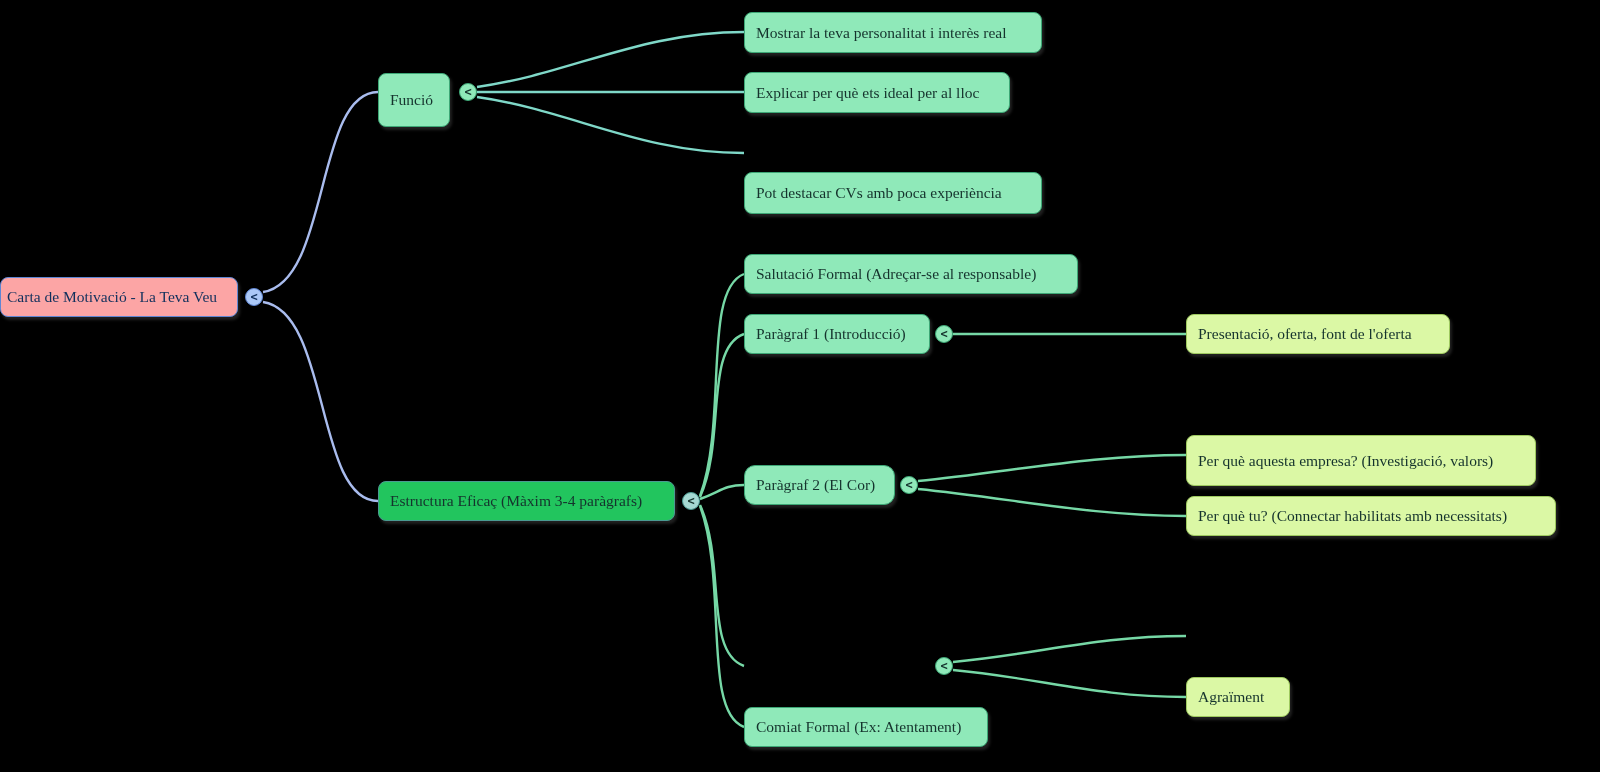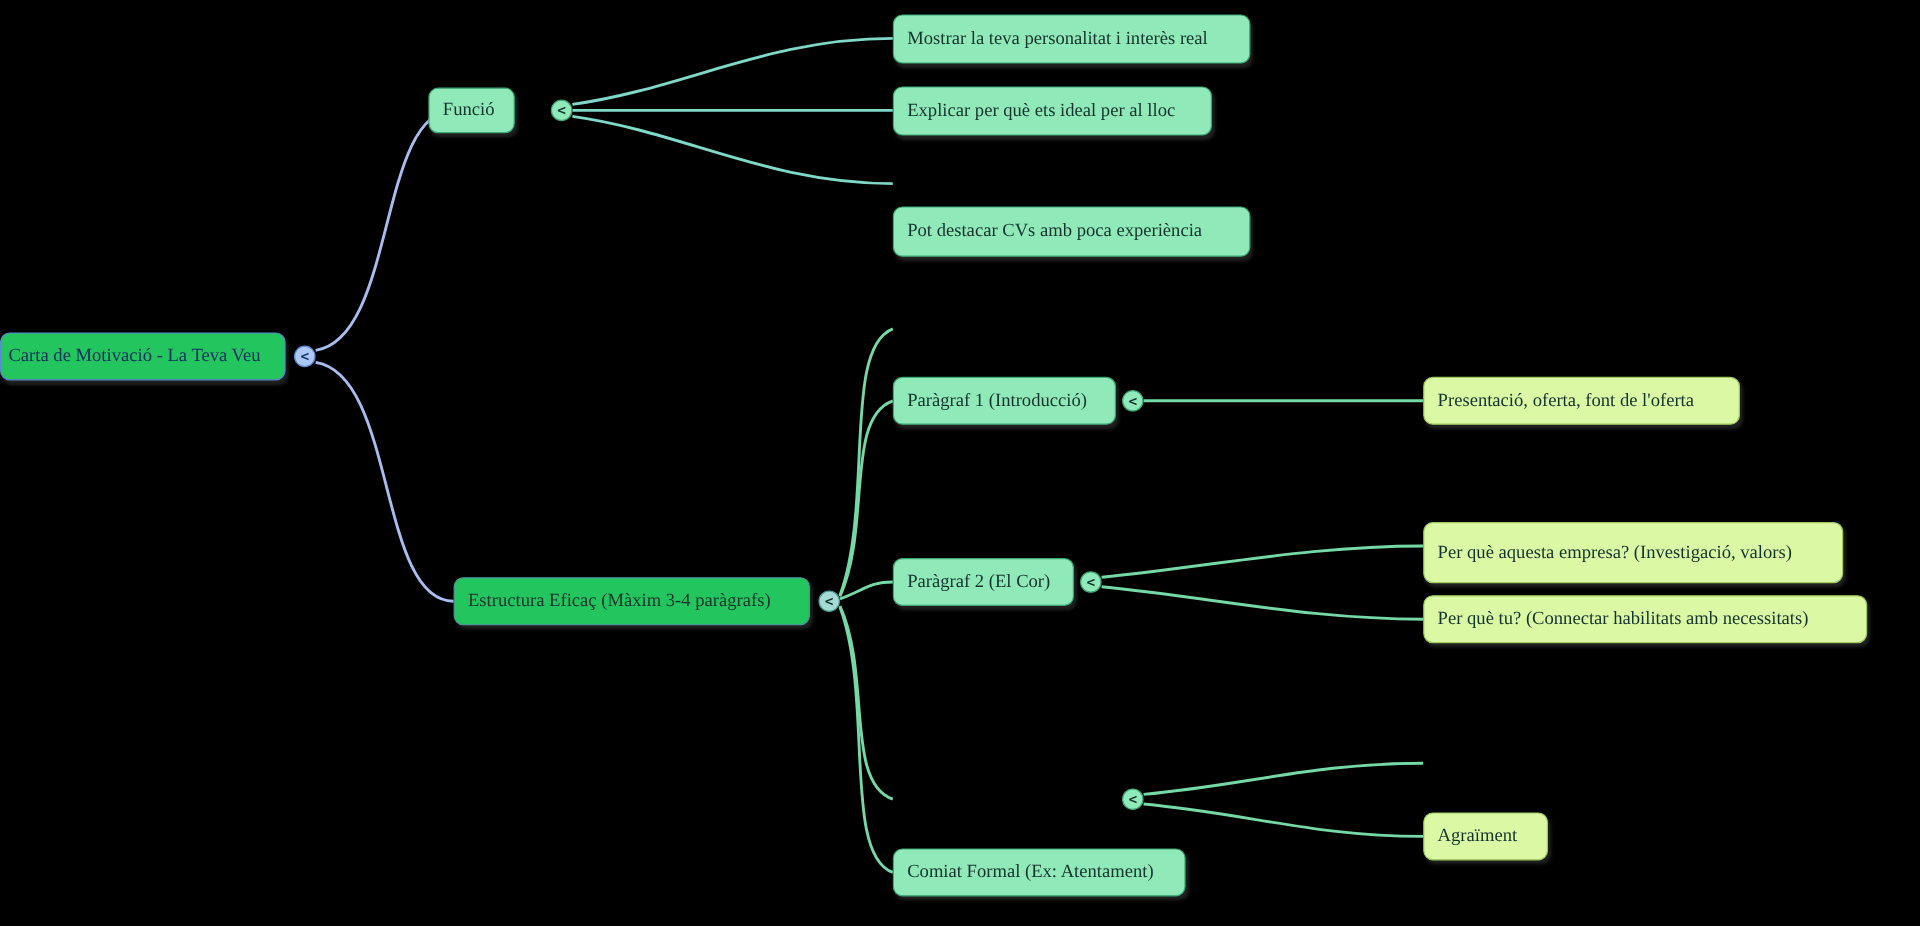--- a/index.html
+++ b/index.html
@@ -16,21 +16,21 @@
     display:flex;align-items:center;
     box-sizing:border-box;
     padding:16px 11px;
     white-space:nowrap;
     border-radius:8px;
     font-size:15.5px;
     color:#15332d;
     box-shadow:2px 3px 3px rgba(110,110,110,0.30);
     cursor:default;
   }
-  .n-root{background:#22c55e;border:1.6px solid #5f86d4;color:#10305c;padding:0 6px;text-align:center;}
+  .n-root{background:#fca5a5;border:1.6px solid #5f86d4;color:#10305c;padding:0 6px;text-align:center;}
   .n-green{background:#8fe9b9;border:1.6px solid #3da776;}
   .n-teal{background:#22c55e;border:1.6px solid #4a9a92;}
   .n-lime{background:#dbf8a5;border:1.6px solid #9ec95f;}
   .collapse{
     position:absolute;
     width:18px;height:18px;
     border-radius:50%;
     display:flex;align-items:center;justify-content:center;
     font-family:"DejaVu Sans Mono", monospace;
     font-size:12px;font-weight:bold;
@@ -60,36 +60,37 @@
     <path d="M 953 334 C 1030 334, 1105 334, 1186 334" fill="none" stroke-width="2.4" stroke="#76d8a6"></path>
     <path d="M 918 481 C 1010 472, 1090 455, 1186 455" fill="none" stroke-width="2.4" stroke="#76d8a6"></path>
     <path d="M 918 489 C 1010 498, 1090 516, 1186 516" fill="none" stroke-width="2.4" stroke="#76d8a6"></path>
     <path d="M 953 662 C 1040 654, 1095 636, 1186 636" fill="none" stroke-width="2.4" stroke="#76d8a6"></path>
     <path d="M 953 670 C 1040 678, 1095 697, 1186 697" fill="none" stroke-width="2.4" stroke="#76d8a6"></path>
   </svg>
 
   <div class="node n-root" style="left:0px;top:277px;width:238px;height:40px;">Carta de Motivació - La Teva Veu</div>
   <div class="collapse c-blue" style="left:245px;top:288px;">&lt;</div>
 
-  <div class="node n-green" style="left:357px;top:73px;width:72px;height:38px;">Funció</div>
+  <div class="node n-green" style="left:378px;top:73px;width:72px;height:54px;">Funció</div>
   <div class="collapse c-green" style="left:459px;top:83px;">&lt;</div>
 
   <div class="node n-green" style="left:744px;top:12px;width:298px;height:41px;">Mostrar la teva personalitat i interès real</div>
   <div class="node n-green" style="left:744px;top:72px;width:266px;height:41px;">Explicar per què ets ideal per al lloc</div>
   <div class="node n-green" style="left:744px;top:132px;width:298px;height:42px;margin-top:40px;">Pot destacar CVs amb poca experiència</div>
 
   <div class="node n-teal" style="left:378px;top:481px;width:297px;height:40px;">Estructura Eficaç (Màxim 3-4 paràgrafs)</div>
   <div class="collapse c-teal" style="left:682px;top:492px;">&lt;</div>
 
+  <div class="node n-green" style="left:744px;top:254px;width:334px;height:40px;">Salutació Formal (Adreçar-se al responsable)</div>
 
   <div class="node n-green" style="left:744px;top:314px;width:186px;height:40px;">Paràgraf 1 (Introducció)</div>
   <div class="collapse c-green" style="left:935px;top:325px;">&lt;</div>
   <div class="node n-lime" style="left:1186px;top:314px;width:264px;height:40px;">Presentació, oferta, font de l'oferta</div>
 
-  <div class="node n-green" style="left:744px;top:465px;width:151px;height:40px;">Paràgraf 2 (El Cor)</div>
+  <div class="node n-green" style="left:744px;top:465px;width:151px;height:40px;border-radius:11px;">Paràgraf 2 (El Cor)</div>
   <div class="collapse c-green" style="left:900px;top:476px;">&lt;</div>
   <div class="node n-lime" style="left:1186px;top:435px;width:350px;height:51px;">Per què aquesta empresa? (Investigació, valors)</div>
   <div class="node n-lime" style="left:1186px;top:496px;width:370px;height:40px;">Per què tu? (Connectar habilitats amb necessitats)</div>
 
   <div class="collapse c-green" style="left:935px;top:657px;">&lt;</div>
   <div class="node n-lime" style="left:1186px;top:677px;width:104px;height:40px;">Agraïment</div>
 
   <div class="node n-green" style="left:744px;top:707px;width:244px;height:40px;">Comiat Formal (Ex: Atentament)</div>
 
 </div>

